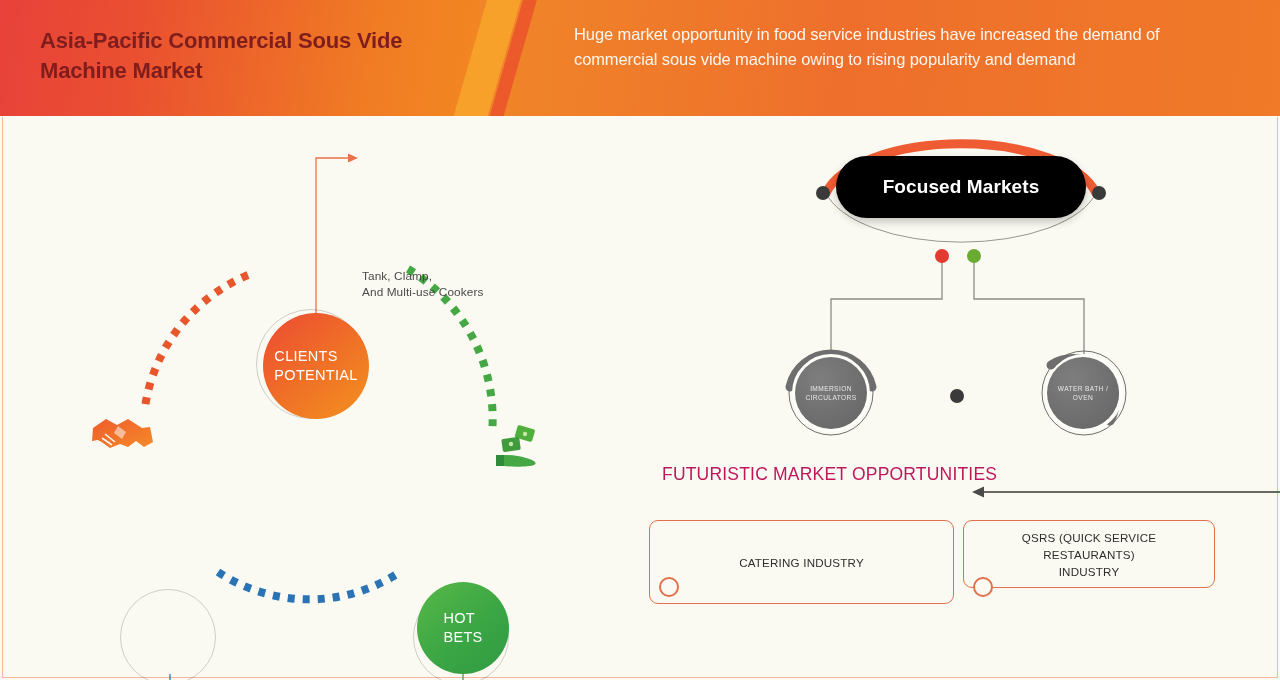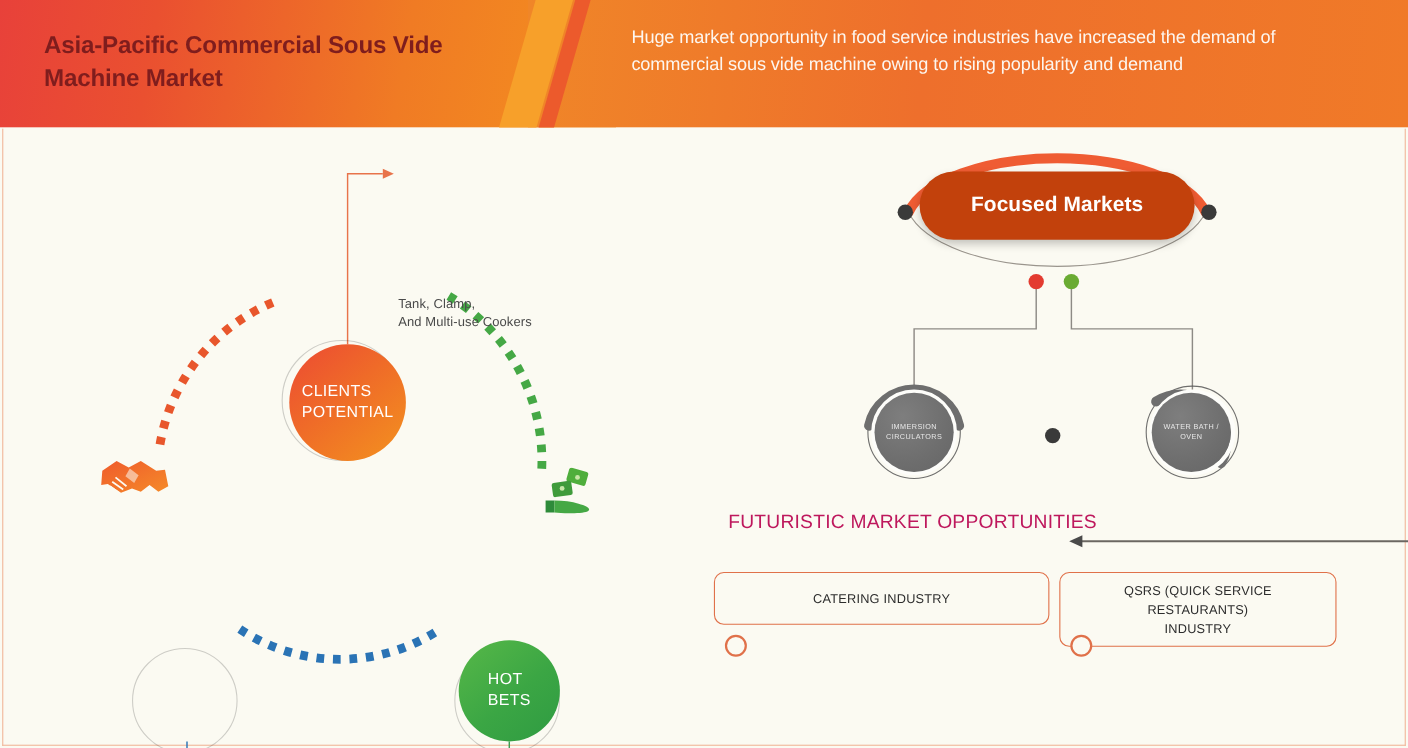--- a/index.html
+++ b/index.html
@@ -141,21 +141,21 @@
   .icon-money     { left: 494px; top: 308px; }
 
   
   .right { position: absolute; left: 640px; top: 117px; width: 640px; height: 563px; }
   .right-svg { position: absolute; left: 0; top: 0; }
 
   .fm-pill {
     position: absolute;
     left: 196px; top: 39px;
     width: 250px; height: 62px;
-    background: #c2410c;
+    background: #000000;
     border-radius: 31px;
     display: flex;
     align-items: center;
     justify-content: center;
     color: #ffffff;
     font-size: 19px;
     font-weight: bold;
     letter-spacing: 0.1px;
     box-shadow: 0 4px 8px rgba(0,0,0,0.22);
     z-index: 4;
@@ -198,21 +198,21 @@
     align-items: center;
     justify-content: center;
     text-align: center;
     font-size: 11.6px;
     line-height: 17px;
     color: #2d2d2d;
     letter-spacing: 0.2px;
     z-index: 4;
     padding: 0 14px;
   }
-  .opp-card-1 { left: 9px;  top: 403px; width: 305px; height: 48px; }
+  .opp-card-1 { left: 9px;  top: 403px; width: 305px; height: 84px; }
   .opp-card-2 { left: 323px; top: 403px; width: 252px; height: 68px; }
 
   .opp-knob {
     position: absolute;
     width: 20px; height: 20px;
     border-radius: 50%;
     background: #fbfaf2;
     border: 2px solid #e0714a;
     z-index: 6;
   }

